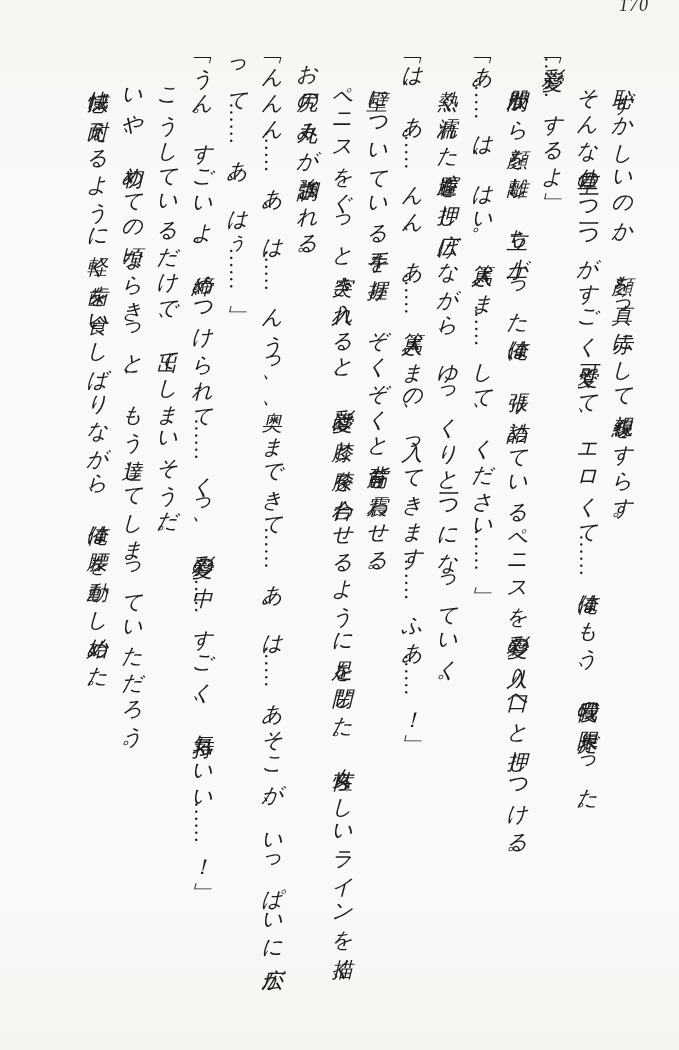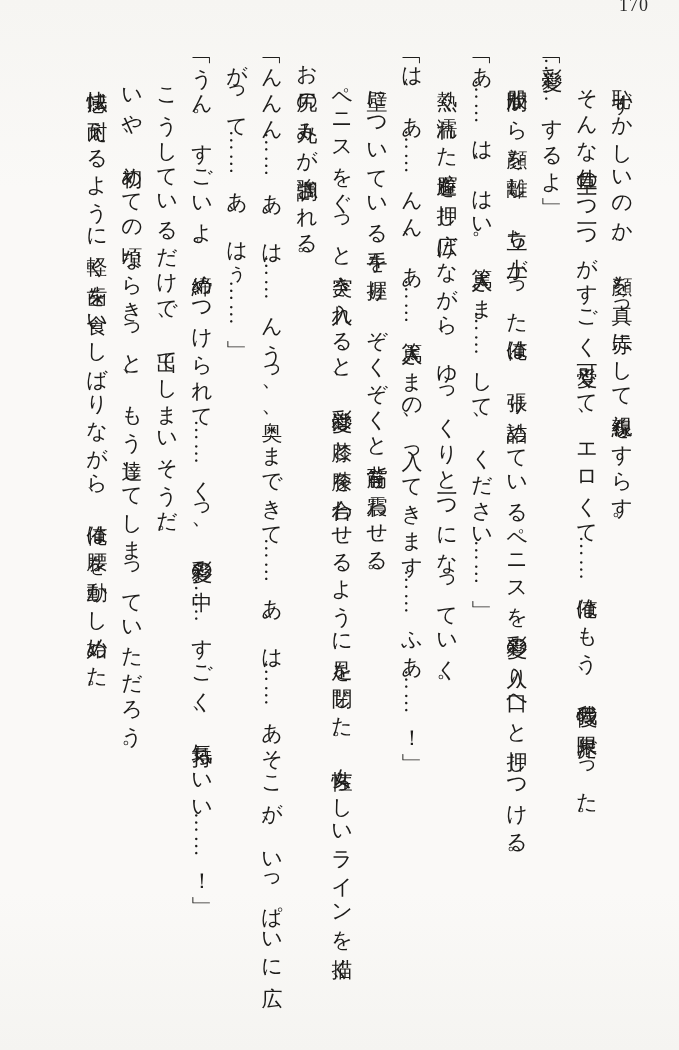--- a/index.html
+++ b/index.html
@@ -10,20 +10,21 @@
     overflow: hidden;
   }
   body {
     position: relative;
     background: linear-gradient(180deg, #f6f5f2 0%, #faf9f7 18%, #faf9f7 85%, #f5f4f1 100%);
     font-family: "Liberation Serif", "DejaVu Serif", serif;
   }
   .page {
     position: absolute;
     inset: 0;
+    font-style: italic;
   }
   .page-number {
     position: absolute;
     top: -4px;
     right: 30px;
     font-size: 18px;
     letter-spacing: 1px;
     color: #2a2a2a;
     line-height: 1;
   }

